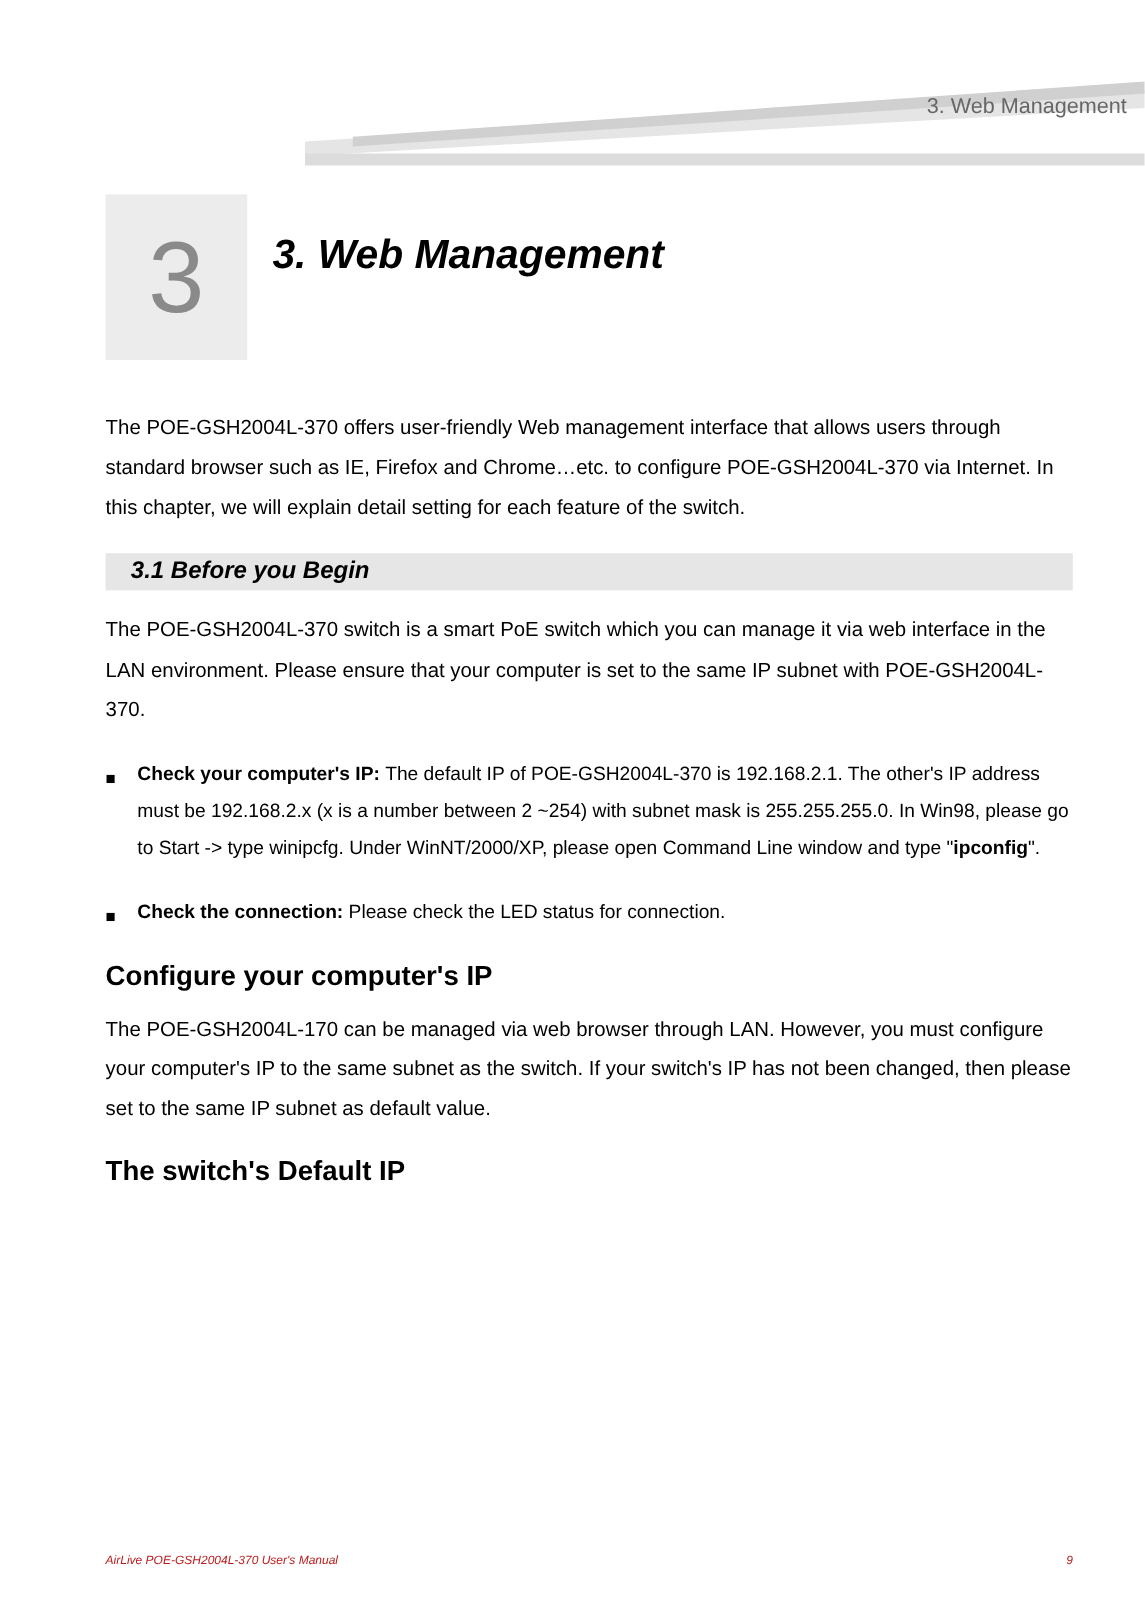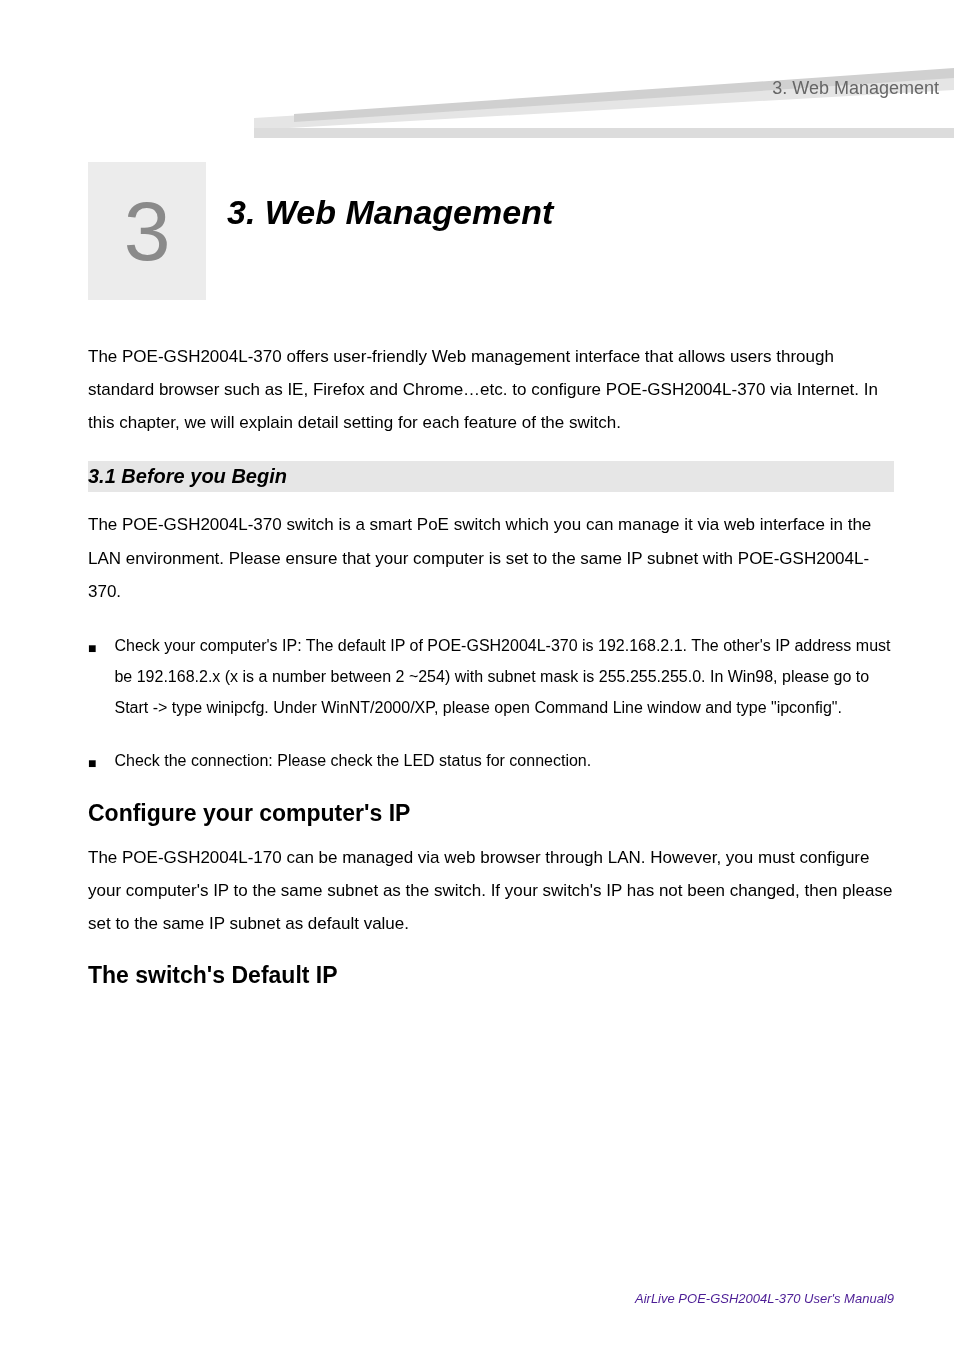--- a/index.html
+++ b/index.html
@@ -14,32 +14,32 @@
     .chapter-text { position: absolute; right: 15px; top: 78px; font-size: 18px; color: #666; }
     
     .chapter-box { position: absolute; left: 88px; top: 162px; width: 118px; height: 138px; background: #ececec; display: flex; flex-direction: column; align-items: center; justify-content: center; }
     .chapter-number { font-size: 84px; color: #8a8a8a; font-weight: normal; line-height: 1; }
     
     .chapter-title { position: absolute; left: 227px; top: 190px; font-size: 34px; font-weight: bold; font-style: italic; color: #000; line-height: 1.3; }
     
     .content { position: absolute; left: 88px; right: 60px; top: 340px; }
     .para { font-size: 17px; line-height: 1.95; color: #000; margin-bottom: 22px; }
     
-    .section-bar { background: #e6e6e6; padding: 4px 0; margin-bottom: 16px; }
+    .section-bar { background: #e6e6e6; padding: 4px 21px; margin-bottom: 16px; }
     .section-title { font-size: 20px; font-weight: bold; font-style: italic; color: #000; }
     
     .bullet-list { margin-top: 12px; }
     .bullet-item { display: flex; margin-bottom: 22px; line-height: 1.95; }
     .bullet-marker { font-size: 14px; margin-right: 18px; margin-top: 5px; }
     .bullet-text { flex: 1; font-size: 16px; }
-    .bold { font-weight: normal; text-align: right; }
+    .bold { font-weight: bold; text-align: right; }
     
     .subtitle { font-size: 23px; font-weight: bold; margin-bottom: 14px; margin-top: 5px; }
     
-    .footer { position: absolute; bottom: 44px; left: 88px; right: 60px; display: flex; justify-content: flex-end; font-size: 13px; font-style: italic; color: #4c1d95; }
+    .footer { position: absolute; bottom: 44px; left: 88px; right: 60px; display: flex; justify-content: space-between; font-size: 10px; font-style: italic; color: #b91c1c; }
     .footer-left { }
     .footer-right { }
     
     .swoosh-container { position: absolute; right: 0; top: 0; width: 700px; height: 145px; overflow: hidden; }
   </style>
 </head>
 <body>
 
 <div class="header-section">
 

